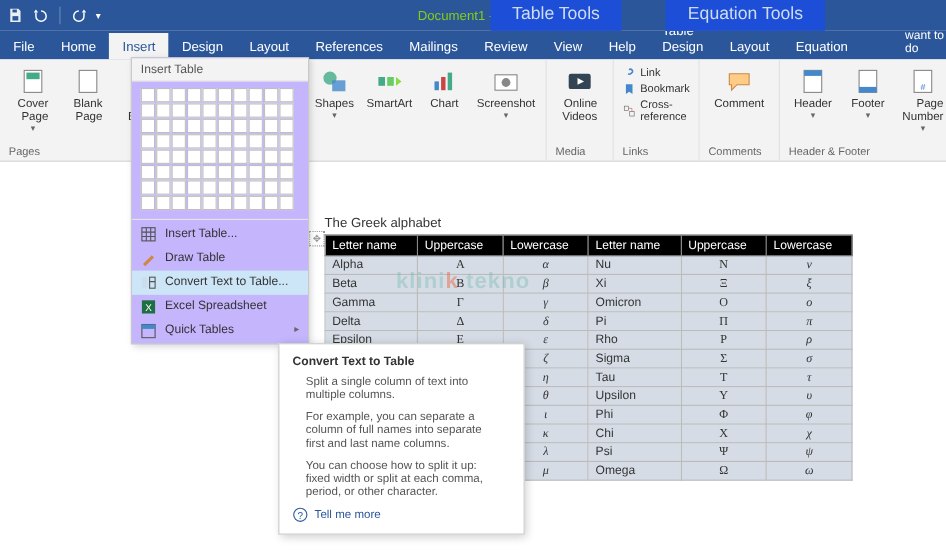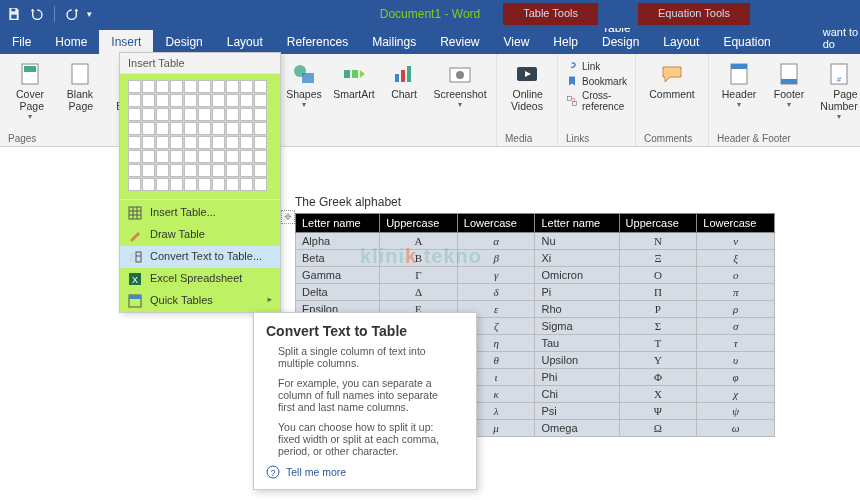--- a/index.html
+++ b/index.html
@@ -2,50 +2,50 @@
 <html><head>
 <meta charset="utf-8">
 <style>
 html,body{margin:0;padding:0;font-family:"Segoe UI",Arial,sans-serif;font-size:11px;color:#333;background:#fff;width:860px;height:500px;overflow:hidden}
 .titlebar{background:#2b579a;height:28px;display:flex;align-items:center;color:#fff;position:relative}
 .qat{display:flex;align-items:center;gap:6px;padding:0 6px}
 .qat .icon{width:16px;height:16px;fill:#fff}
 .qat .sep{width:1px;height:16px;background:rgba(255,255,255,.3);margin:0 4px}
 .tb-title{position:absolute;left:50%;transform:translateX(-50%);color:#84cc16;font-size:12px}
 .context-tabs{position:absolute;right:110px;display:flex;gap:40px}
-.context-tabs .ctab{background:#7f1d1d;color:#cfdcee;font-size:11px;padding:4px 20px 6px}
+.context-tabs .ctab{background:#1d4ed8;color:#cfdcee;font-size:16px;padding:4px 20px 6px}
 .menubar{background:#2b579a;height:26px;display:flex;align-items:flex-end}
 .menubar .tabs{display:flex;height:26px;align-items:flex-end}
 .menubar .tab{padding:5px 12px;color:#fff;font-size:12px;cursor:pointer}
 .menubar .tab.active{background:#f3f3f3;color:#2b579a}
 .menubar .tell{margin-left:20px;display:flex;align-items:center;color:#fff;gap:6px;padding-bottom:4px}
 .ribbon{background:#f3f3f3;height:92px;border-bottom:1px solid #d4d4d4;display:flex;position:relative}
 .group{border-right:1px solid #e1e1e1;padding:4px 8px 2px;display:flex;flex-direction:column;justify-content:space-between}
 .group .row{display:flex;gap:6px;align-items:flex-start}
 .gname{text-align:left;font-size:10px;color:#666;margin-top:2px}
 .rbtn{display:flex;flex-direction:column;align-items:center;width:44px;padding-top:4px;cursor:pointer;gap:2px}
 .rbtn.wide{width:56px}
 .rbtn .ic{width:24px;height:24px;display:flex;align-items:center;justify-content:center}
 .rbtn .lbl{font-size:10.5px;text-align:right;line-height:12px}
 .rbtn.active{background:#fff;border:1px solid #c9c9c9;border-radius:2px}
 .dd{font-size:8px;color:#666;margin-top:-2px}
 .linkcol{display:flex;flex-direction:column;gap:3px;padding-top:2px;font-size:10px}
 .linkcol .li{display:flex;align-items:center;gap:4px;cursor:pointer}
 .linkcol .li .sm{width:12px;height:12px}
 .canvas{position:absolute;left:0;right:0;top:148px;bottom:0;background:#fff}
-.dropdown{position:absolute;left:119px;top:52px;width:160px;background:#bef264;border:1px solid #c9c9c9;box-shadow:2px 2px 6px rgba(0,0,0,.15);z-index:20}
+.dropdown{position:absolute;left:119px;top:52px;width:160px;background:#c4b5fd;border:1px solid #c9c9c9;box-shadow:2px 2px 6px rgba(0,0,0,.15);z-index:20}
 .dropdown .hdr{background:#f3f3f3;padding:4px 8px;font-size:11px;color:#555;border-bottom:1px solid #e5e5e5}
 .grid{padding:6px 8px;display:grid;grid-template-columns:repeat(10,13px);grid-auto-rows:13px;gap:1px}
 .grid .c{border:1px solid #bfbfbf;background:#fff}
 .menu-item{display:flex;gap:8px;padding:4px 8px;font-size:11px;cursor:pointer}
 .menu-item:hover,.menu-item.hl{background:#cde6f7}
 .menu-item .mi{width:14px;height:14px;display:flex;align-items:center;justify-content:center}
 .menu-sep{height:1px;background:#e5e5e5;margin:2px 0}
 .tooltip{position:absolute;left:253px;top:312px;width:198px;background:#fff;border:1px solid #c9c9c9;box-shadow:2px 2px 8px rgba(0,0,0,.2);padding:10px 12px;font-size:10.5px;color:#555;z-index:25}
-.tooltip .tt-title{font-weight:600;color:#333;margin-bottom:6px;font-size:14px}
+.tooltip .tt-title{font-weight:600;color:#333;margin-bottom:6px;font-size:11px}
 .tooltip p{margin:0 12px 8px}
 .tooltip .more{display:flex;align-items:center;gap:6px;color:#2b579a;cursor:pointer;margin-top:4px}
 .doc{position:absolute;left:295px;top:195px;width:480px}
 .doc .heading{font-size:12px;margin-bottom:4px}
 .greek-table{border-collapse:collapse;width:100%;font-size:11px}
 .greek-table th{background:#000;color:#fff;font-weight:400;padding:3px 6px;text-align:left;border:1px solid #888}
 .greek-table td{background:#d6dce5;padding:2px 6px;border:1px solid #bbb;text-align:left}
 .greek-table td.c{text-align:center;font-family:'Times New Roman',serif}
 .greek-table td.it{font-style:italic}
 .handle{position:absolute;left:281px;top:210px;width:12px;height:12px;border:1px dotted #999;color:#999;font-size:9px;display:flex;align-items:center;justify-content:center;cursor:move;z-index:5}

